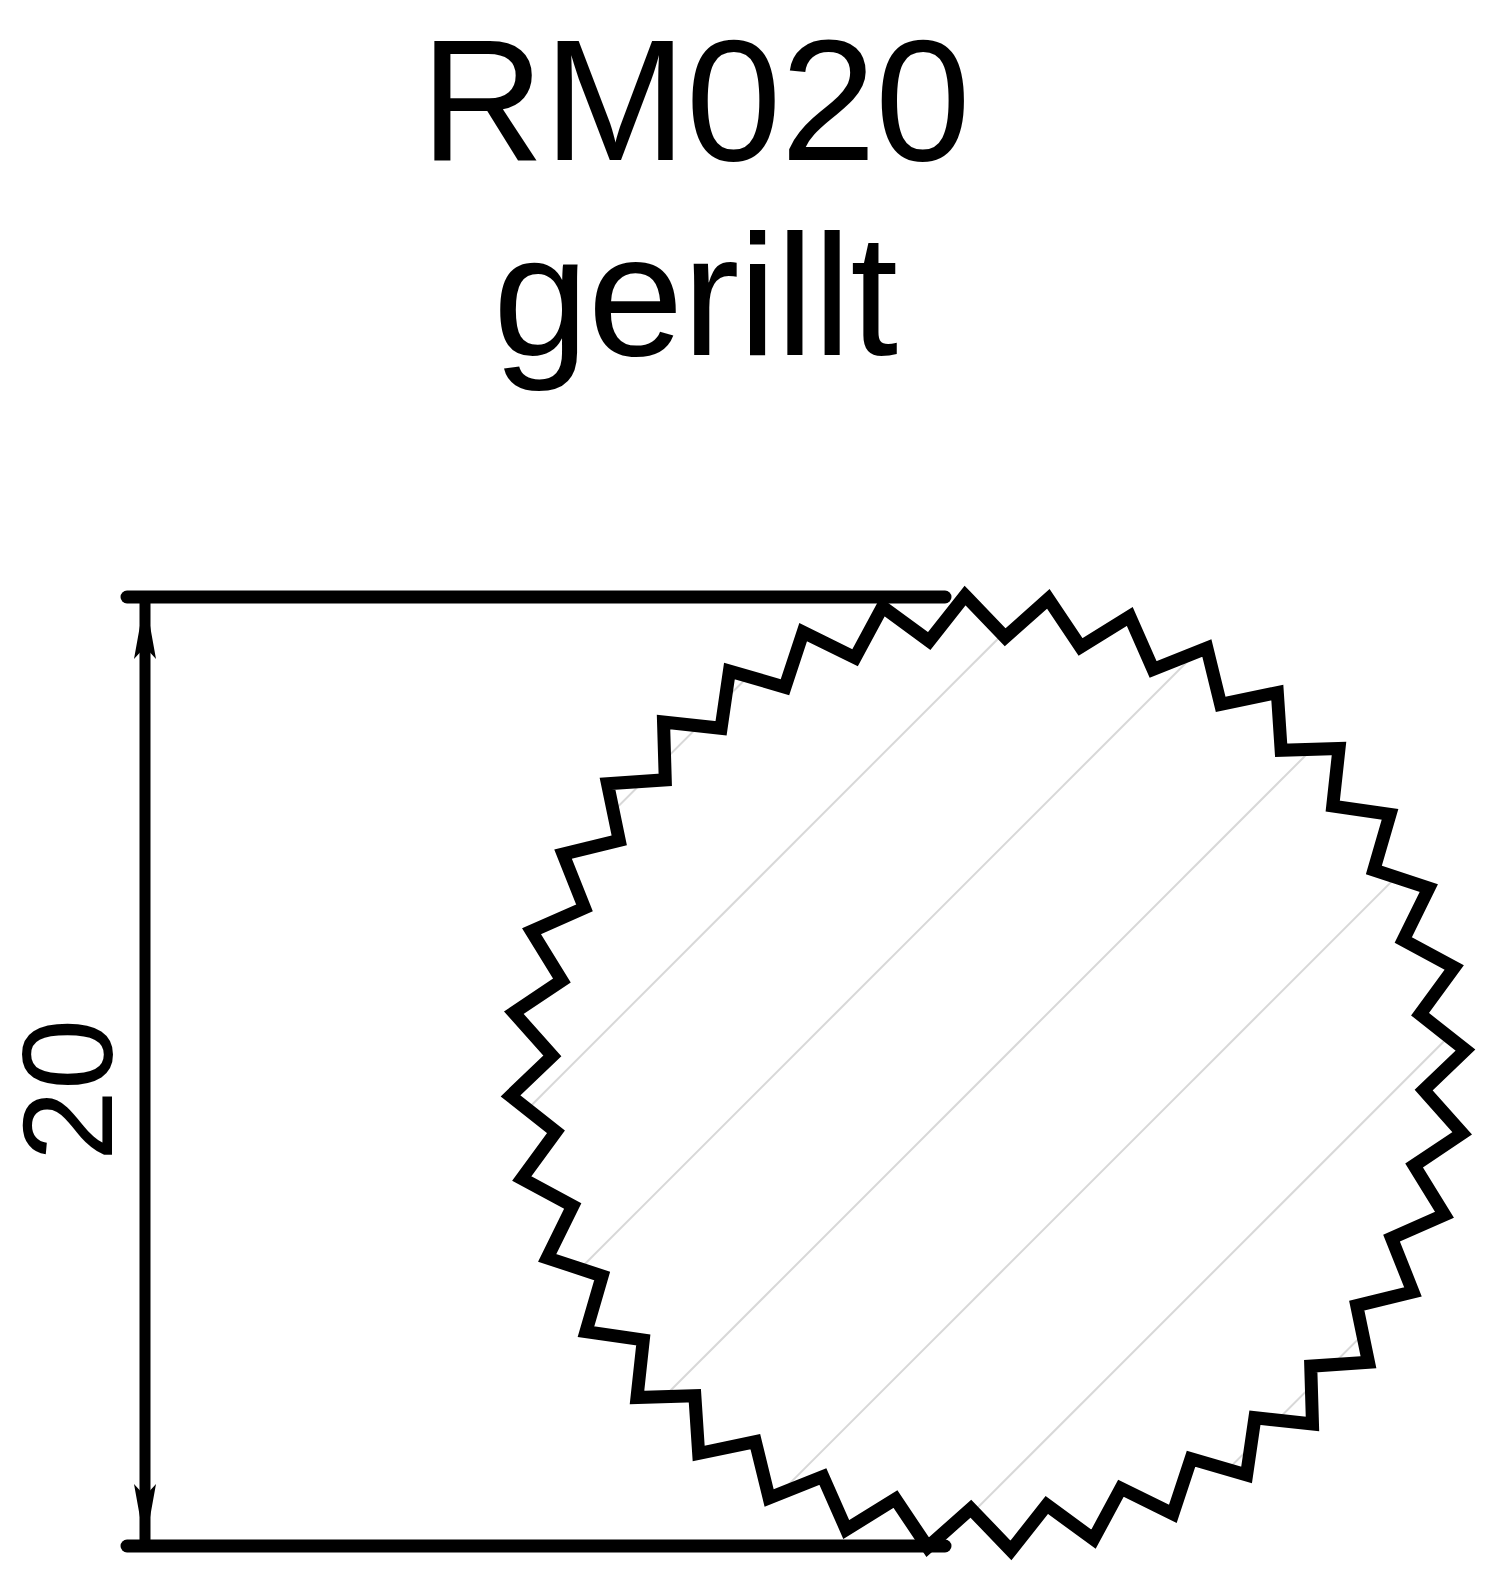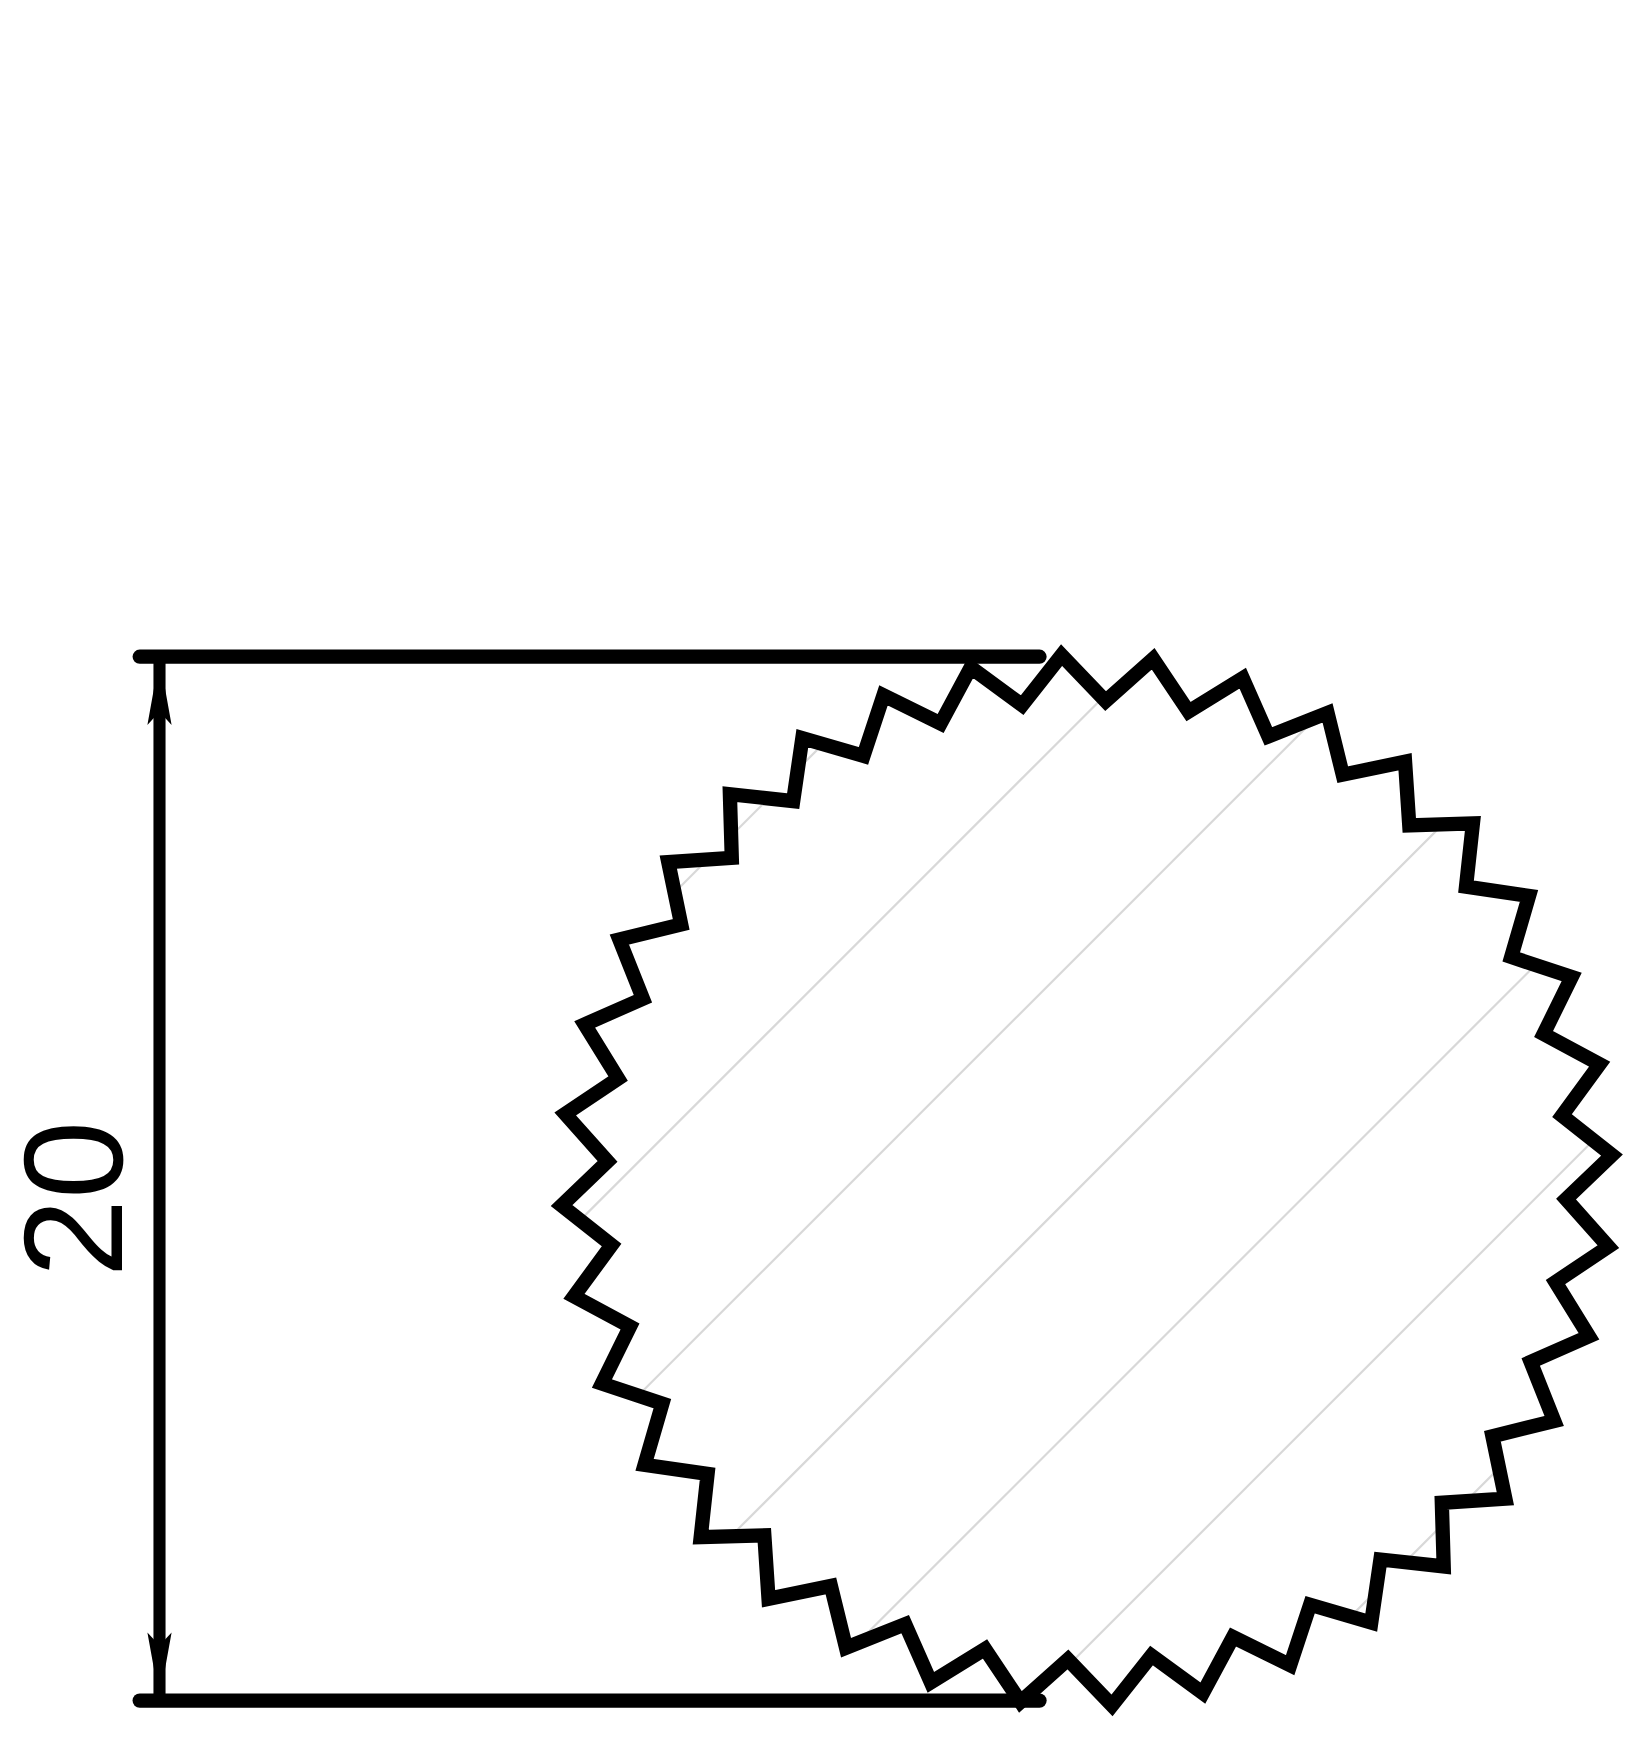--- a/index.html
+++ b/index.html
@@ -59,20 +59,24 @@
     position: absolute;
     left: 0;
     top: 0;
   }
 </style>
 </head>
 <body>
 
 <div id="page">
 
+  <div id="title-block">
+    <span id="title-line-1">RM020</span>
+    <span id="title-line-2">gerillt</span>
+  </div>
 
   <svg id="drawing-svg" width="1500" height="1591" viewBox="0 0 1500 1591">
     <defs>
       <clipPath id="part-clip">
         <path id="part-clip-path" d="M 965.07 595.55 L 1005.12 637.34 L 1048.32 598.82 L 1080.51 646.93 L 1129.75 616.50 L 1153.09 669.46 L 1206.86 648.05 L 1220.66 704.26 L 1277.33 692.51 L 1281.15 750.26 L 1339.01 748.53 L 1332.74 806.07 L 1390.02 814.41 L 1373.85 869.99 L 1428.81 888.15 L 1403.24 940.08 L 1454.21 967.51 L 1420.02 1014.20 L 1465.45 1050.07 L 1423.66 1090.12 L 1462.18 1133.32 L 1414.07 1165.51 L 1444.50 1214.75 L 1391.54 1238.09 L 1412.95 1291.86 L 1356.74 1305.66 L 1368.49 1362.33 L 1310.74 1366.15 L 1312.47 1424.01 L 1254.93 1417.74 L 1246.59 1475.02 L 1191.01 1458.85 L 1172.85 1513.81 L 1120.92 1488.24 L 1093.49 1539.21 L 1046.80 1505.02 L 1010.93 1550.45 L 970.88 1508.66 L 927.68 1547.18 L 895.49 1499.07 L 846.25 1529.50 L 822.91 1476.54 L 769.14 1497.95 L 755.34 1441.74 L 698.67 1453.49 L 694.85 1395.74 L 636.99 1397.47 L 643.26 1339.93 L 585.98 1331.59 L 602.15 1276.01 L 547.19 1257.85 L 572.76 1205.92 L 521.79 1178.49 L 555.98 1131.80 L 510.55 1095.93 L 552.34 1055.88 L 513.82 1012.68 L 561.93 980.49 L 531.50 931.25 L 584.46 907.91 L 563.05 854.14 L 619.26 840.34 L 607.51 783.67 L 665.26 779.85 L 663.53 721.99 L 721.07 728.26 L 729.41 670.98 L 784.99 687.15 L 803.15 632.19 L 855.08 657.76 L 882.51 606.79 L 929.20 640.98 Z"></path>
       </clipPath>
     </defs>
 
     <g id="hatch-group" clip-path="url(#part-clip)">
         <line x1="-1095.99" y1="611.40" x2="526.40" y2="-1010.99" stroke="#d8d8d8" stroke-width="2"></line>

